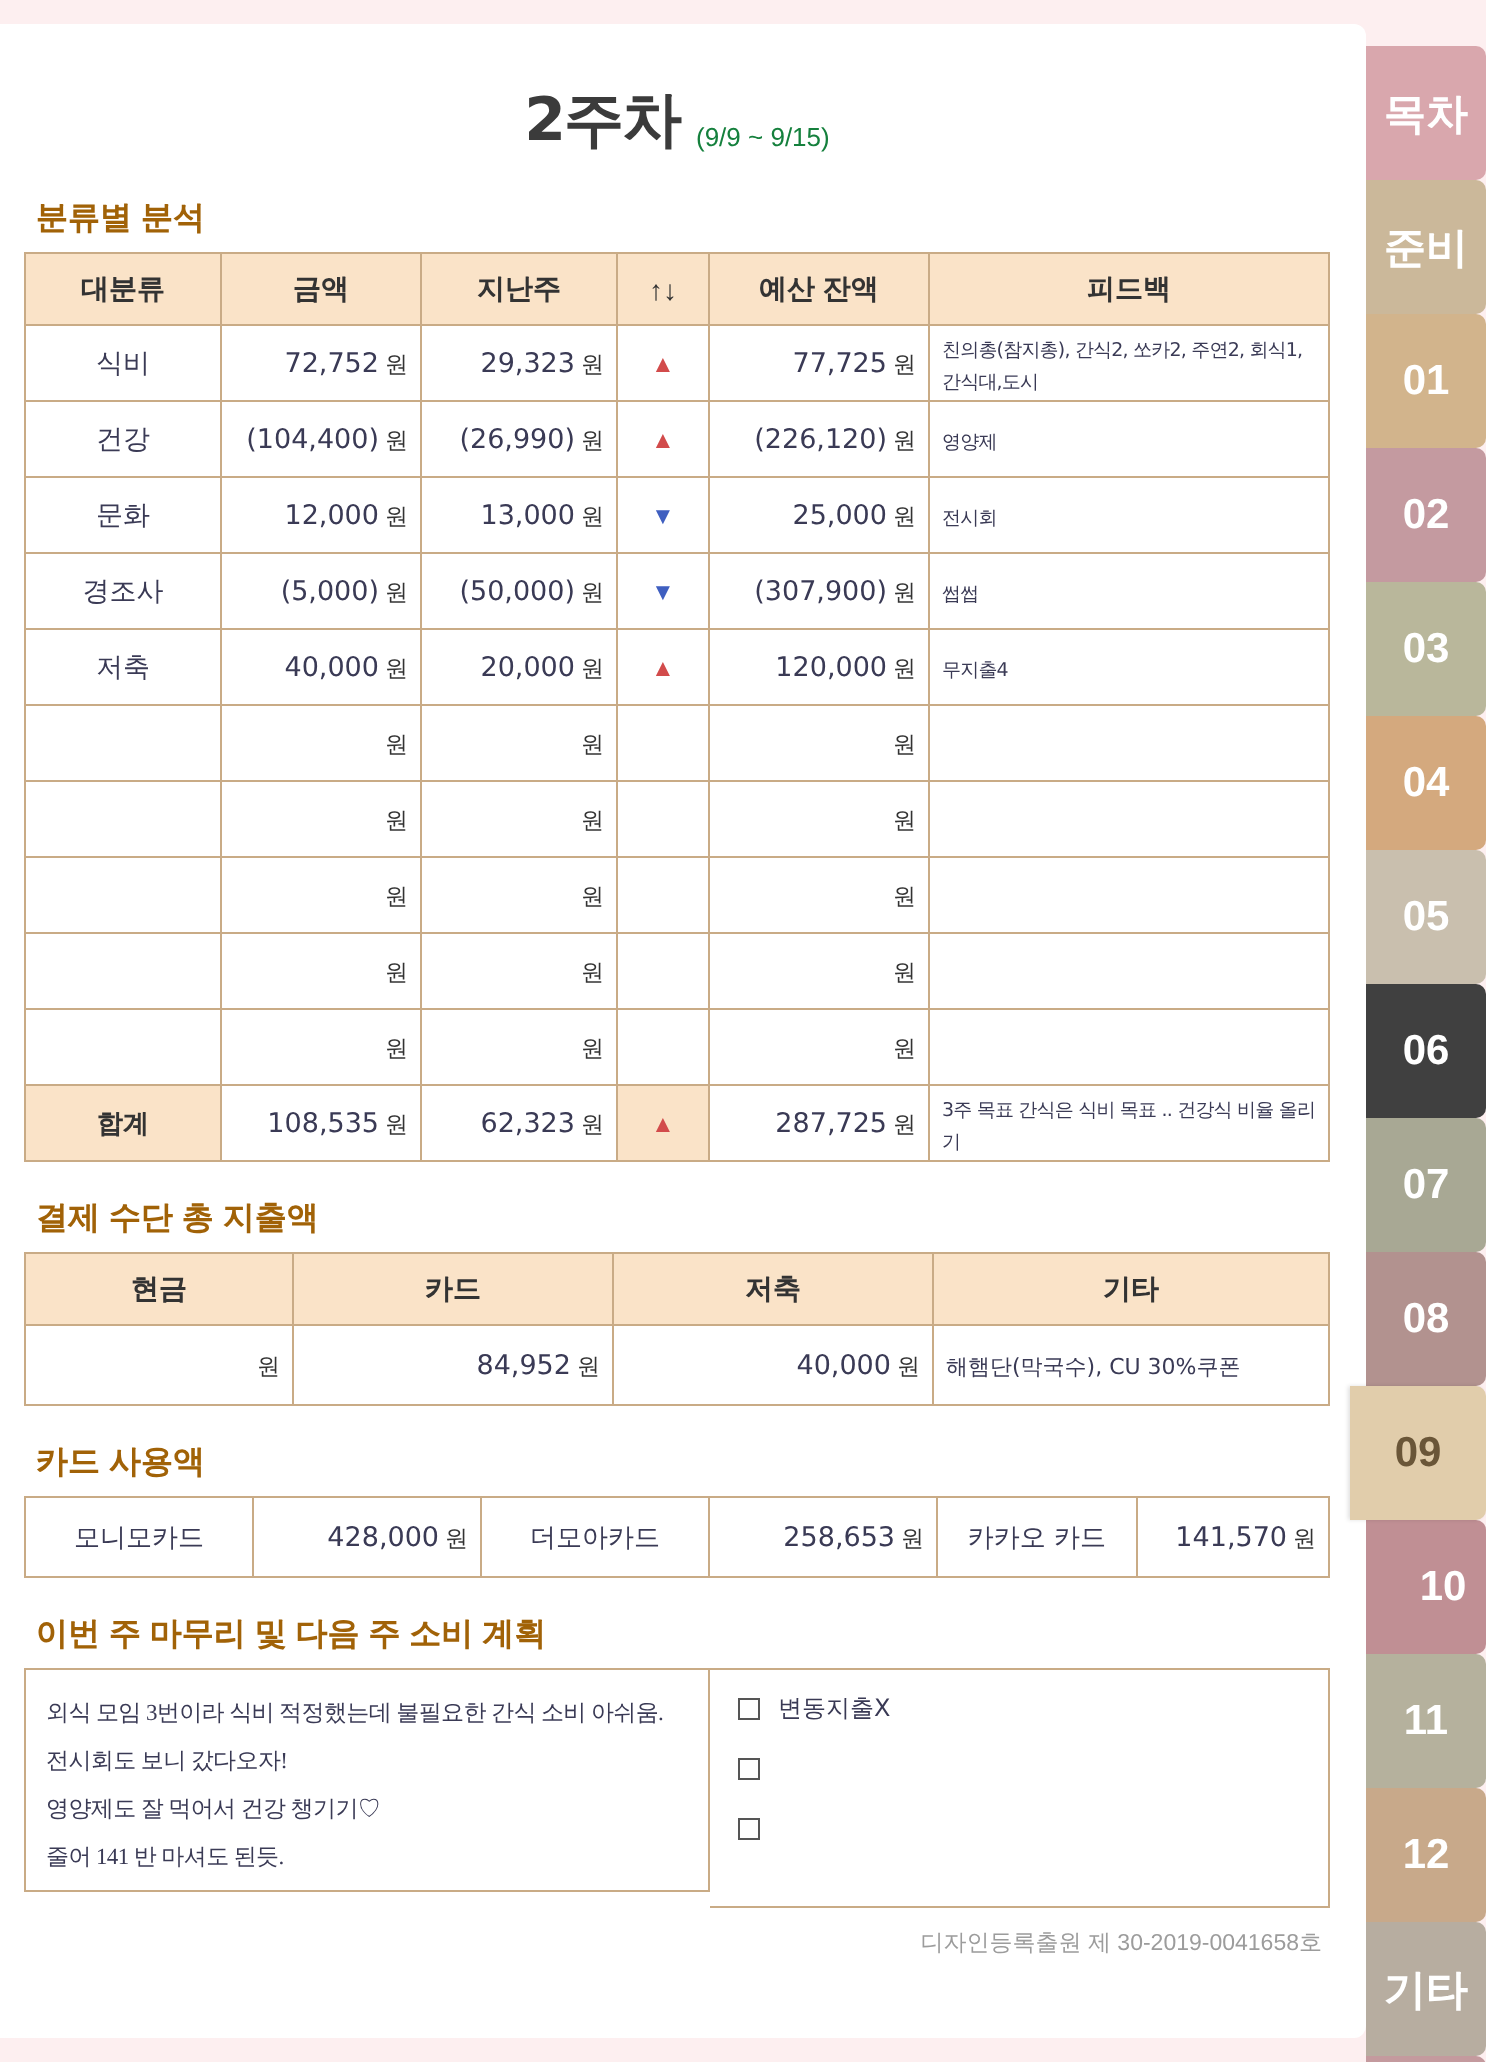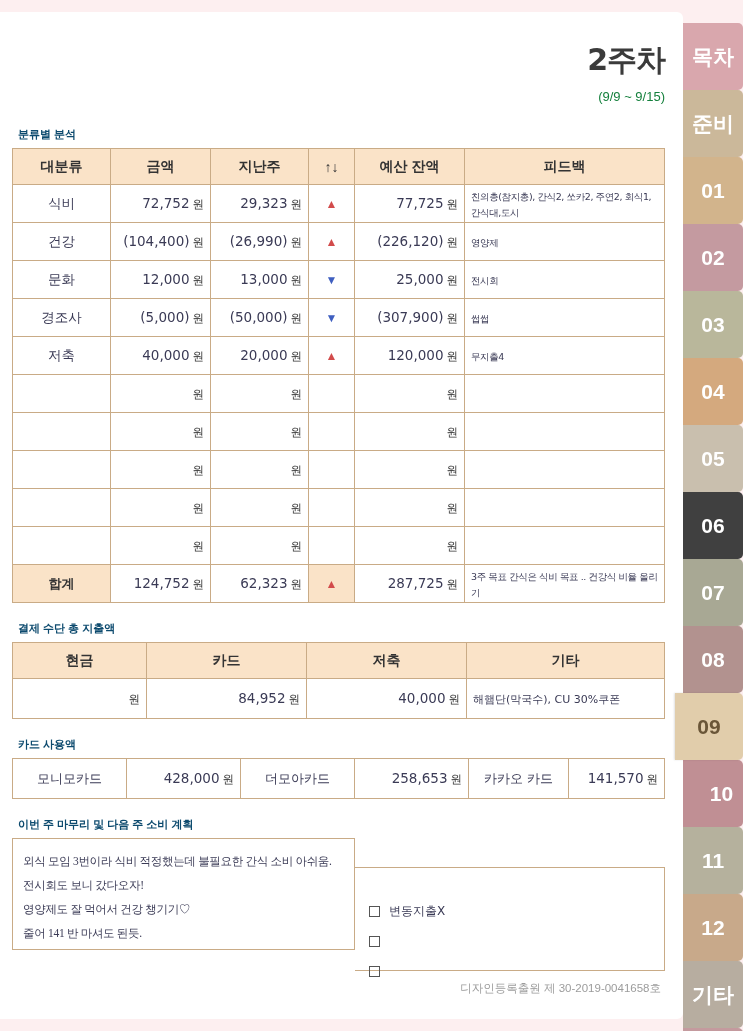--- a/index.html
+++ b/index.html
@@ -24,39 +24,38 @@
   }
 
   
   .title-row {
     text-align: center;
     padding-top: 28px;
     display: flex;
     align-items: flex-end;
     justify-content: center;
     gap: 8px;
-    flex-direction: column;
   }
   .title-main {
     font-size: 30px;
     font-weight: bold;
     letter-spacing: -1px;
     color: #3b3b3b;
     font-family: "DejaVu Sans", sans-serif;
   }
   .title-sub {
     font-size: 13px;
     color: #15803d;
     padding-bottom: 5px;
   }
 
   .section-title {
-    font-size: 11px;
+    font-size: 16px;
     font-weight: bold;
-    color: #0c4a6e;
+    color: #a16207;
     margin: 18px 0 6px 6px;
   }
 
   
   table {
     border-collapse: collapse;
     width: 100%;
     table-layout: fixed;
   }
   td, th {
@@ -110,23 +109,22 @@
     font-size: 11.5px;
     color: #3a3a55;
     line-height: 24px;
     letter-spacing: -0.3px;
     white-space: nowrap;
   }
   .memo-right {
     width: 310px;
     border: 1px solid #c9ab86;
     border-left: none;
-    height: 104px;
-    padding: 28px 0 0 14px;
-    margin-top: 29px;
+    height: 120px;
+    padding: 4px 0 0 14px;
   }
   .check-row {
     display: flex;
     align-items: center;
     gap: 9px;
     height: 30px;
   }
   .chk {
     width: 11px; height: 11px;
     border: 1px solid #555;
@@ -282,21 +280,21 @@
           <tr>
             <td class="lbl hw"></td>
             <td class="num"><span class="hw"></span><span class="unit">원</span></td>
             <td class="num"><span class="hw"></span><span class="unit">원</span></td>
             <td class="ctr"></td>
             <td class="num"><span class="hw"></span><span class="unit">원</span></td>
             <td><span class="hw fb"></span></td>
           </tr>
           <tr class="total-row">
             <td class="lbl">합계</td>
-            <td class="num white"><span class="hw">124,752</span><span class="unit">원</span></td>
+            <td class="num white"><span class="hw">108,535</span><span class="unit">원</span></td>
             <td class="num white"><span class="hw">62,323</span><span class="unit">원</span></td>
             <td class="ctr"><span class="arrow-up">▲</span></td>
             <td class="num white"><span class="hw">287,725</span><span class="unit">원</span></td>
             <td class="white"><span class="hw fb">3주 목표 간식은 식비 목표 .. 건강식 비율 올리기</span></td>
           </tr>
         </tbody>
     </table>
 
     <div class="section-title">결제 수단 총 지출액</div>
 

